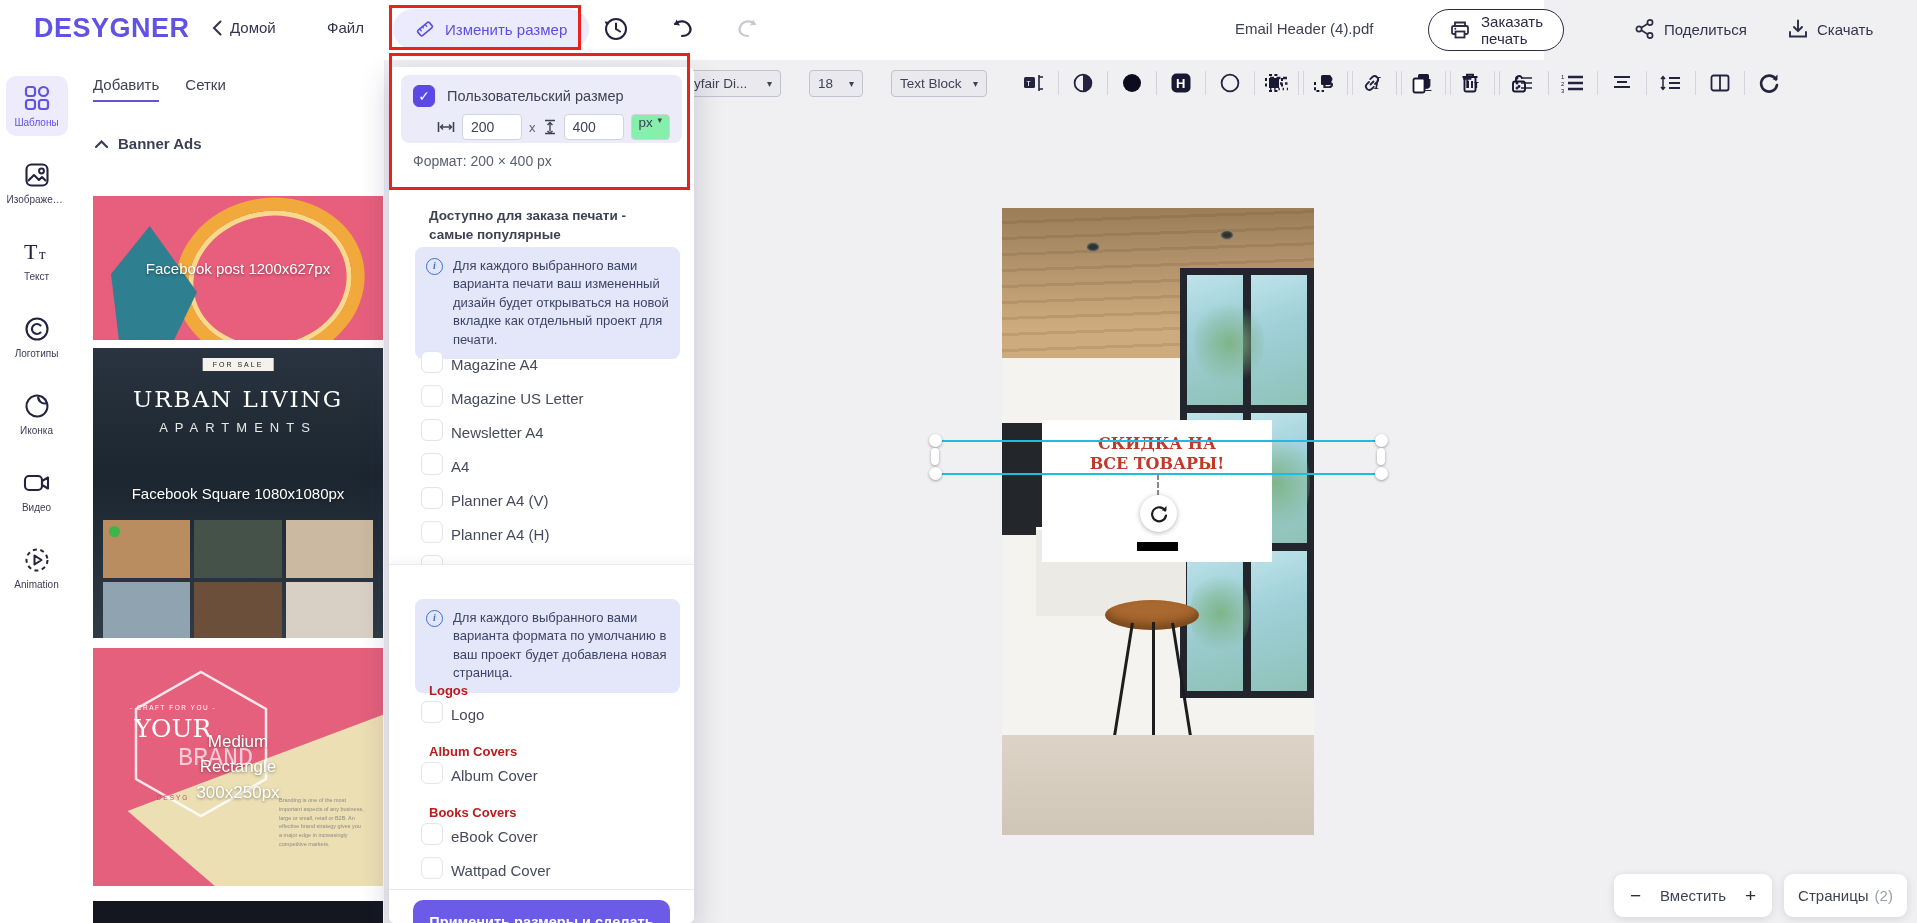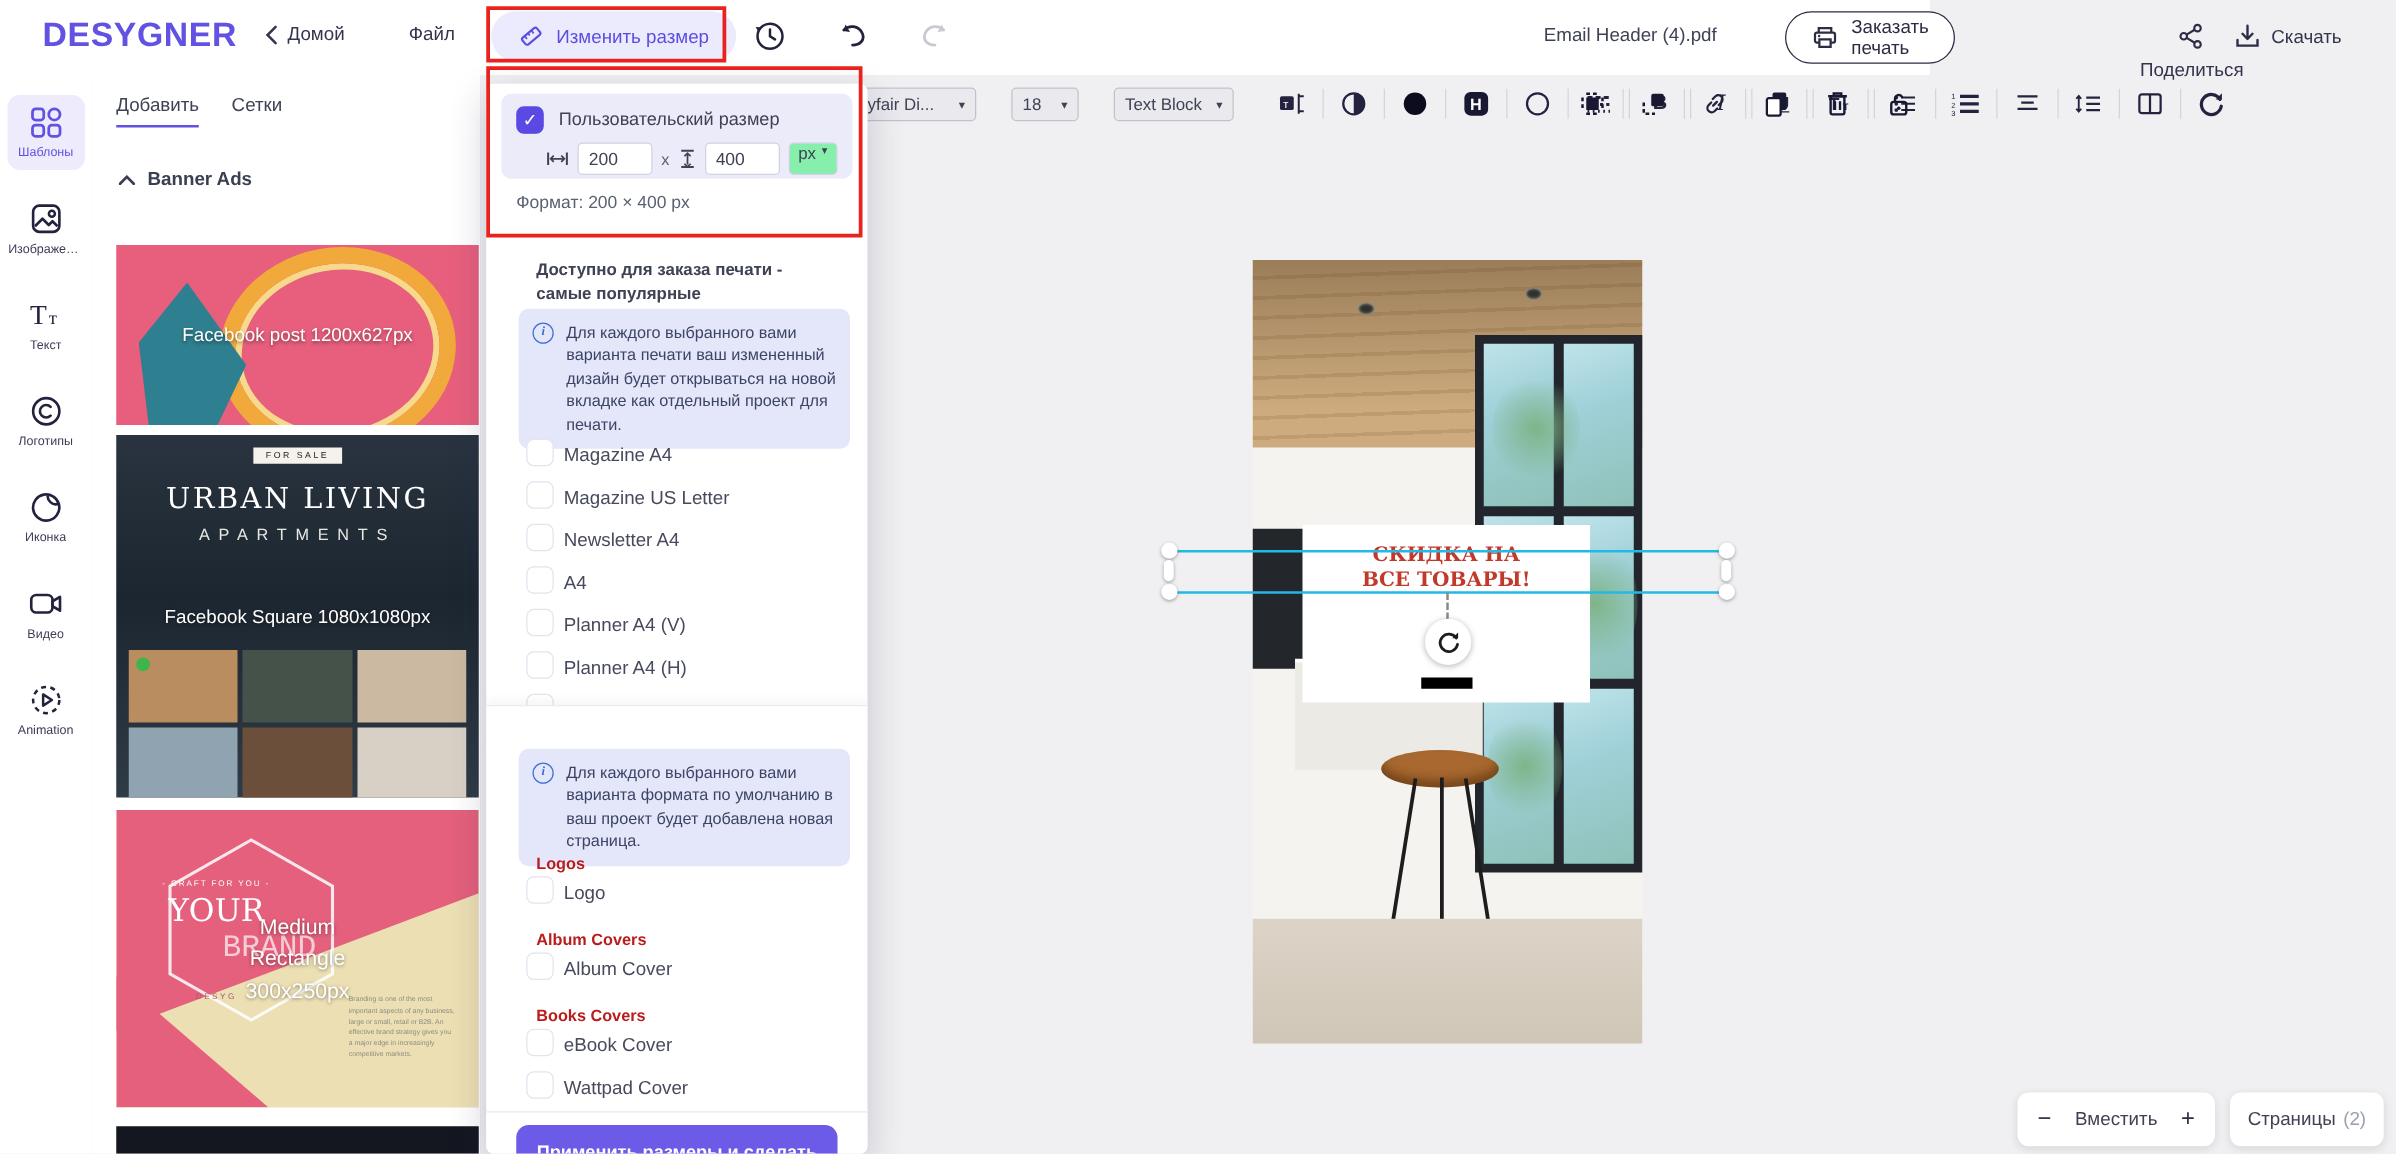--- a/index.html
+++ b/index.html
@@ -14,21 +14,21 @@
   .tb-home { left:212px; top:19px; }
   .tb-file { left:327px; top:19px; }
   .resize-btn { position:absolute; left:393px; top:9px; height:40px; padding:0 22px; display:flex; align-items:center; gap:10px;
     background:#eceafd; border-radius:22px; color:#5b4fe0; font-size:15px; cursor:pointer; }
   .hist-btn { position:absolute; left:601px; top:14px; cursor:pointer; }
   .undo-btn { position:absolute; left:669px; top:18px; cursor:pointer; }
   .redo-btn { position:absolute; left:735px; top:18px; cursor:pointer; }
   .doc-title { position:absolute; left:1235px; top:20px; font-size:15px; color:#3f4254; }
   .print-btn { position:absolute; left:1428px; top:9px; height:42px; padding:0 20px; display:flex; align-items:center; gap:10px;
     border:1.5px solid #2c2c44; border-radius:22px; font-size:15px; color:#2c2c44; background:#fff; cursor:pointer; }
-  .share-btn { position:absolute; left:1712px; top:18px;flex-direction:column; }
+  .share-btn { position:absolute; left:1634px; top:18px; }
   .dl-btn { position:absolute; left:1787px; top:18px; }
 
   
   .rail { position:absolute; left:0; top:60px; width:73px; bottom:0; background:#fff; z-index:20;
     display:flex; flex-direction:column; align-items:center; padding-top:16px; gap:17px; }
   .rail-item { width:62px; display:flex; flex-direction:column; align-items:center; gap:5px; padding:8px 2px; border-radius:10px; cursor:pointer; }
   .rail-item .lbl { font-size:10px; color:#3c3c55; white-space:nowrap; overflow:hidden; max-width:60px; text-overflow:ellipsis; }
   .rail-item.active { background:#edebfc; }
   .rail-item.active .lbl { color:#6152e2; }
 

